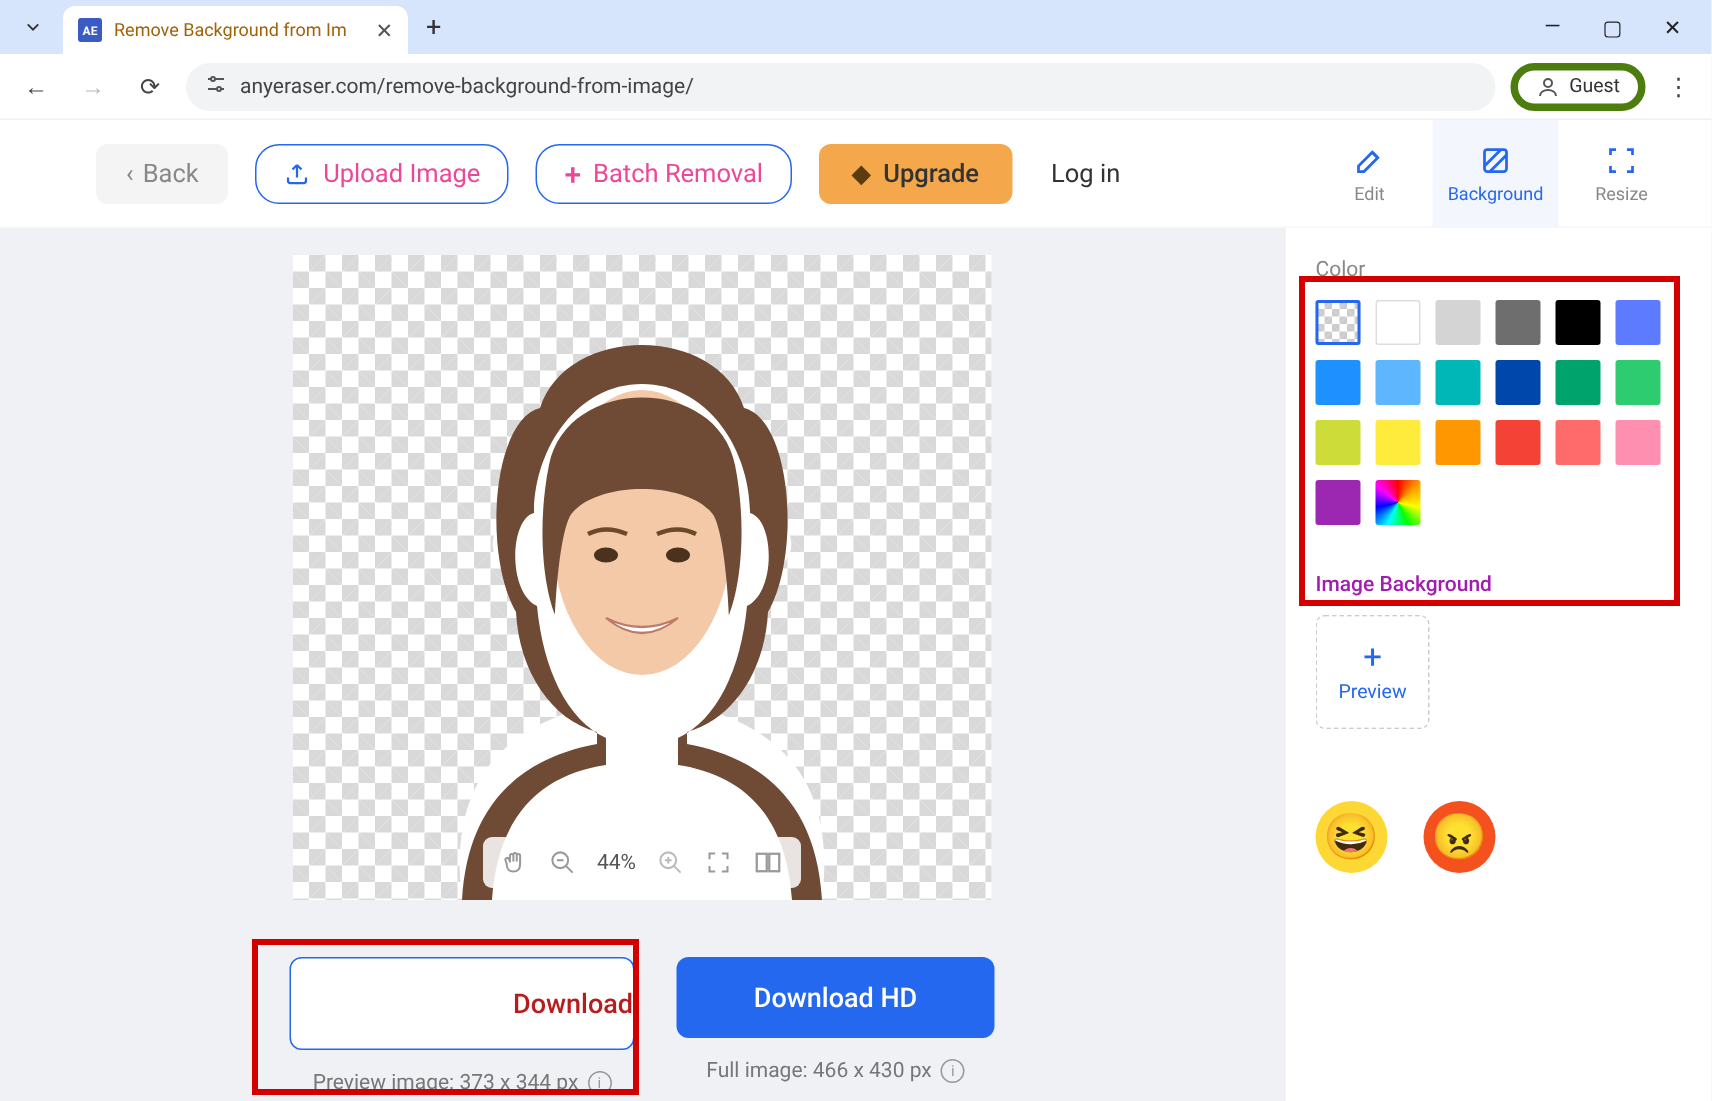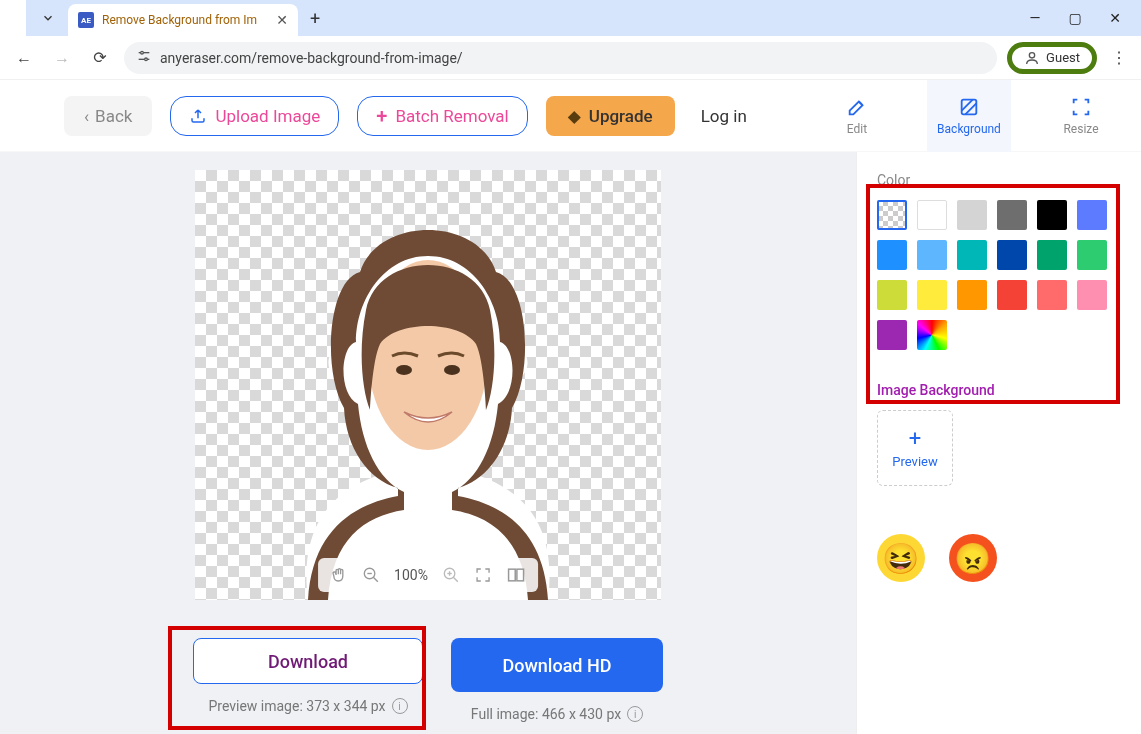--- a/index.html
+++ b/index.html
@@ -1,19 +1,19 @@
 <!DOCTYPE html>
 <html><head>
 <meta charset="utf-8">
 <style>
 * { margin:0; padding:0; box-sizing:border-box; font-family:-apple-system,BlinkMacSystemFont,"Segoe UI",Roboto,Arial,sans-serif; }
 body { width:1141px; height:734px; background:#fff; overflow:hidden; position:relative; }
 
 
-.browser-bar { height:36px; background:#d6e4fc; display:flex; align-items:center; padding:0 8px;margin-left:26px; }
+.browser-bar { height:36px; background:#d6e4fc; display:flex; align-items:center; padding:0 8px; }
 .tab-chevron { width:28px; height:28px; display:flex; align-items:center; justify-content:center; color:#333; cursor:pointer; }
 .tab { background:#fff; height:32px; border-radius:8px 8px 0 0; display:flex; align-items:center; padding:0 10px; margin-left:6px; min-width:230px; max-width:230px; margin-top:4px; }
 .tab-icon { width:16px; height:16px; background:#3a5bc4; color:#fff; font-size:8px; font-weight:bold; display:flex; align-items:center; justify-content:center; border-radius:2px; margin-right:8px; }
 .tab-title { font-size:12px; color:#a16207; flex:1; white-space:nowrap; overflow:hidden; text-overflow:ellipsis; }
 .tab-close { font-size:14px; color:#555; margin-left:8px; cursor:pointer; }
 .new-tab { margin-left:12px; font-size:18px; color:#333; cursor:pointer; }
 .window-controls { margin-left:auto; display:flex; gap:20px; padding-right:8px; }
 .window-controls span { font-size:14px; color:#222; cursor:pointer; width:20px; text-align:center; }
 
 .url-row { height:44px; background:#fff; display:flex; align-items:center; padding:0 10px; gap:10px; border-bottom:1px solid #f0f0f0; }
@@ -24,21 +24,21 @@
 .url-text { font-size:14px; color:#444; }
 .guest-chip { height:32px; border:5px solid #4d7c0f; border-radius:16px; display:flex; align-items:center; padding:0 12px; gap:6px; font-size:13px; color:#333; cursor:pointer; }
 .menu-dots { width:24px; text-align:center; cursor:pointer; color:#444; font-size:16px; }
 
 
 .app-toolbar { height:72px; background:#fff; display:flex; align-items:center; padding:0 18px 0 64px; gap:18px; border-bottom:1px solid #f7f7f7; }
 .btn-back { height:40px; padding:0 20px; background:#f4f4f4; border-radius:8px; color:#888; display:flex; align-items:center; gap:6px; font-size:17px; cursor:pointer; }
 .btn-outline { height:40px; padding:0 18px; border:1.5px solid #2468ef; border-radius:16px; color:#ec4899; display:flex; align-items:center; gap:8px; font-size:17px; cursor:pointer; background:#fff; }
 .btn-upgrade { height:40px; padding:0 22px; background:#f5a74c; border-radius:8px; color:#333; display:flex; align-items:center; gap:8px; font-size:17px; font-weight:500; cursor:pointer; }
 .login-link { font-size:17px; color:#333; cursor:pointer; margin-left:8px; }
-.tool-tabs { margin-left:auto; display:flex;gap:28px; }
+.tool-tabs { margin-left:auto; display:flex; }
 .tool-tab { width:84px; height:72px; display:flex; flex-direction:column; align-items:center; justify-content:center; gap:4px; font-size:12px; color:#888; cursor:pointer; }
 .tool-tab.active { background:#f3f6fc; color:#2468ef; }
 .tool-tab svg { stroke:#2468ef; }
 .tool-tab:not(.active) svg { stroke:#2468ef; }
 
 
 .main { display:flex; height:calc(734px - 36px - 44px - 72px); background:#eff1f5; }
 .canvas-area { flex:1; display:flex; flex-direction:column; align-items:center; padding-top:18px; }
 .canvas-frame { position:relative; width:466px; height:430px; display:flex; align-items:center; justify-content:center; }
 .checker {
@@ -53,21 +53,21 @@
   background-color:#fff;
   position:relative;
 }
 .person-svg { position:absolute; bottom:0; left:50%; transform:translateX(-50%); }
 
 .zoom-bar { position:absolute; bottom:8px; left:50%; transform:translateX(-50%); height:34px; background:rgba(255,255,255,.85); border-radius:6px; display:flex; align-items:center; padding:0 12px; gap:14px; font-size:14px; color:#777; }
 .zoom-bar .zb { cursor:pointer; display:flex; align-items:center; }
 
 .download-row { display:flex; gap:28px; margin-top:38px; align-items:flex-start; }
 .dl-col { display:flex; flex-direction:column; align-items:center; gap:14px; }
-.dl-btn-outline { width:230px; height:46px; border:1.5px solid #2468ef; color:#701a75; border-radius:8px; display:flex; align-items:center; justify-content:center; font-size:18px; font-weight:500; cursor:pointer; background:#fff; }
+.dl-btn-outline { width:230px; height:62px; border:1.5px solid #2468ef; color:#b91c1c; border-radius:8px; display:flex; align-items:center; justify-content:flex-end; font-size:18px; font-weight:500; cursor:pointer; background:#fff; }
 .dl-btn-fill { width:212px; height:54px; background:#2468ef; color:#fff; border-radius:8px; display:flex; align-items:center; justify-content:center; font-size:18px; font-weight:500; cursor:pointer; }
 .dl-sub { font-size:14px; color:#777; display:flex; align-items:center; gap:6px; }
 .info-circ { width:16px; height:16px; border:1.5px solid #999; border-radius:50%; display:inline-flex; align-items:center; justify-content:center; font-size:10px; color:#999; }
 
 
 .sidebar { width:285px; background:#fff; padding:20px; border-left:1px solid #eee; overflow-y:auto; }
 .section-label { font-size:14px; color:#888; margin-bottom:12px; }
 .swatches { display:grid; grid-template-columns:repeat(6,30px); gap:10px; }
 .sw { width:30px; height:30px; border-radius:2px; cursor:pointer; }
 .sw.sel { outline:2px solid #2468ef; outline-offset:-2px; }
@@ -220,21 +220,21 @@
               <path d="M8 12V6a1.5 1.5 0 013 0v5M11 11V5a1.5 1.5 0 013 0v6M14 11V6a1.5 1.5 0 013 0v7c0 4-2 7-6 7s-6-3-6-7l-1-3a1.5 1.5 0 013-1l1 2"></path>
             </svg>
           </span>
         <span class="zb">
             <svg width="18" height="18" viewBox="0 0 24 24" fill="none" stroke="#999" stroke-width="1.8">
               <circle cx="10" cy="10" r="7"></circle>
               <line x1="15" y1="15" x2="21" y2="21"></line>
               <line x1="7" y1="10" x2="13" y2="10"></line>
             </svg>
           </span>
-        <span style="color:#555">100%</span>
+        <span style="color:#555">44%</span>
         <span class="zb">
             <svg width="18" height="18" viewBox="0 0 24 24" fill="none" stroke="#bbb" stroke-width="1.8">
               <circle cx="10" cy="10" r="7"></circle>
               <line x1="15" y1="15" x2="21" y2="21"></line>
               <line x1="7" y1="10" x2="13" y2="10"></line>
               <line x1="10" y1="7" x2="10" y2="13"></line>
             </svg>
           </span>
         <span class="zb">
             <svg width="18" height="18" viewBox="0 0 24 24" fill="none" stroke="#999" stroke-width="1.8">

